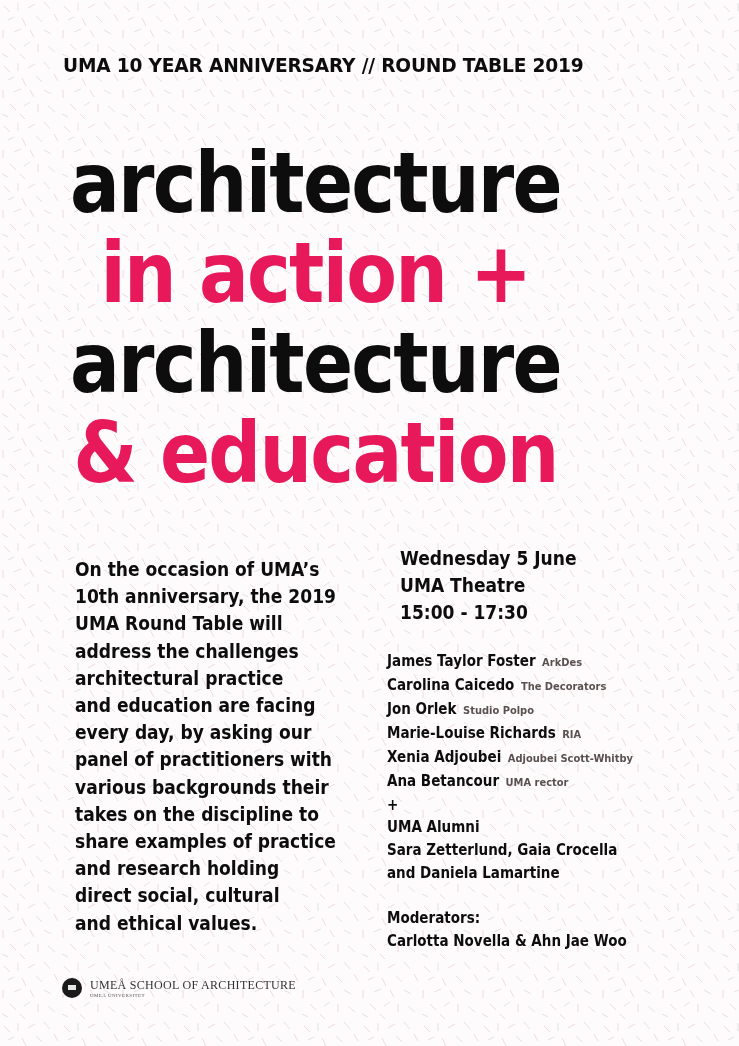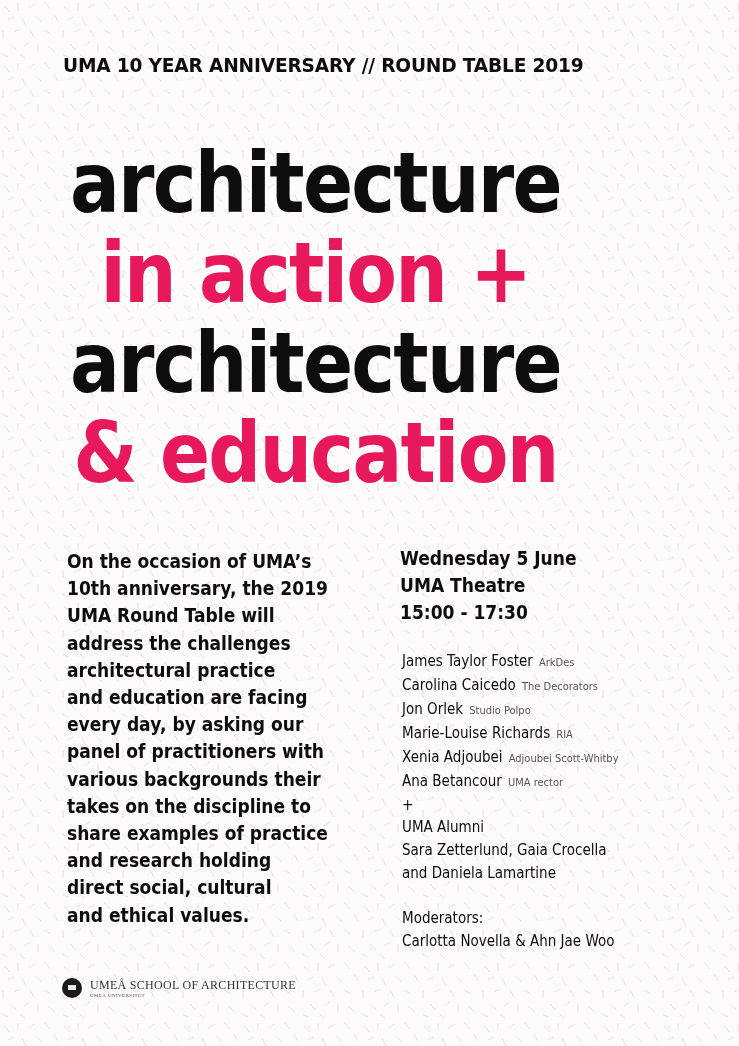--- a/index.html
+++ b/index.html
@@ -59,21 +59,21 @@
 
     .body-text {
       position: absolute;
       left: 63px;
       top: 544px;
       width: 300px;
       font-size: 19px;
       font-weight: bold;
       line-height: 27.2px;
       color: #0d0d0d;
-      margin: 4px;
+      margin: 12px;
     }
     .body-text span {
       display: block;
       white-space: nowrap;
       transform: scaleX(0.9);
       transform-origin: left top;
     }
 
     .event-info {
       position: absolute;
@@ -89,24 +89,23 @@
       white-space: nowrap;
       transform: scaleX(0.9);
       transform-origin: left top;
     }
 
     .panel {
       position: absolute;
       left: 387px;
       top: 650px;
       font-size: 15px;
-      font-weight: normal;
+      font-weight: bold;
       line-height: 23px;
       color: #0d0d0d;
-      margin-left: 15px;
     }
     .panel .row {
       display: block;
       white-space: nowrap;
       transform: scaleX(0.9);
       transform-origin: left top;
     }
     .panel .affil {
       font-size: 11px;
       color: #5a5050;

